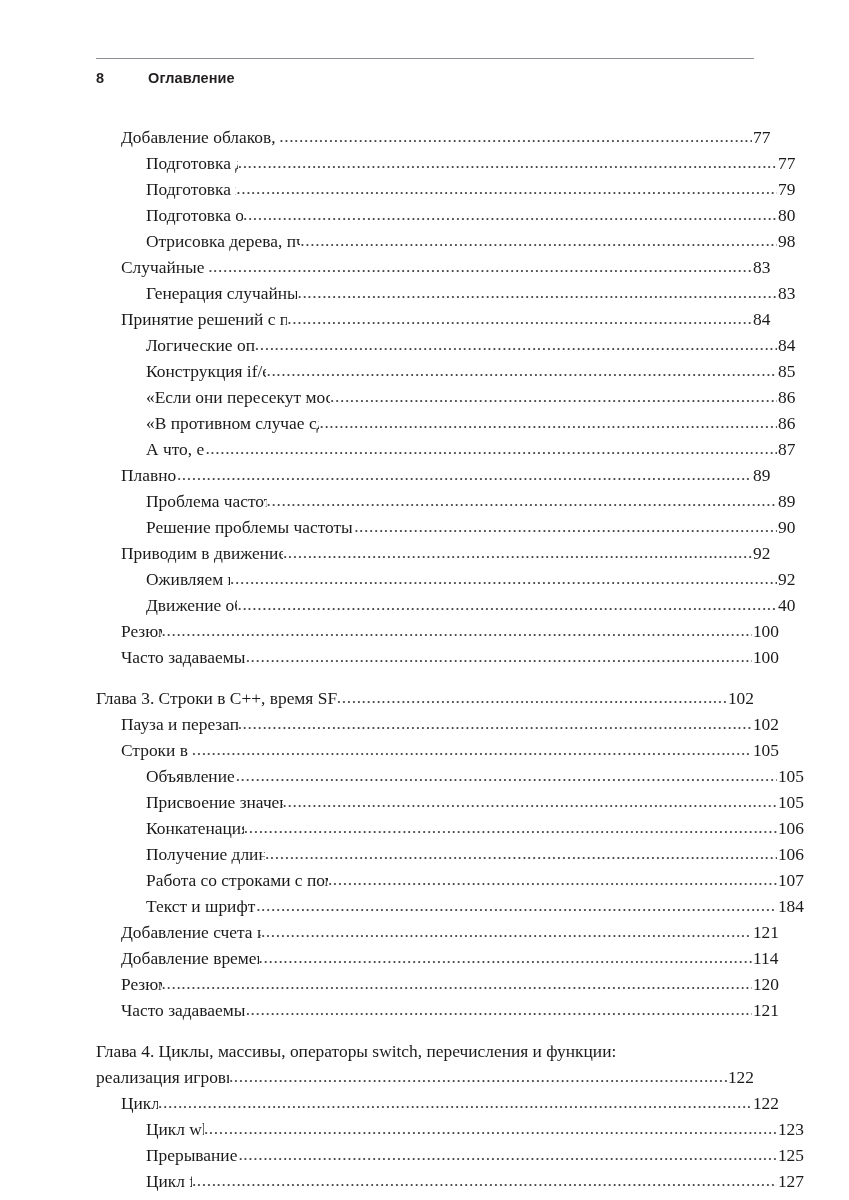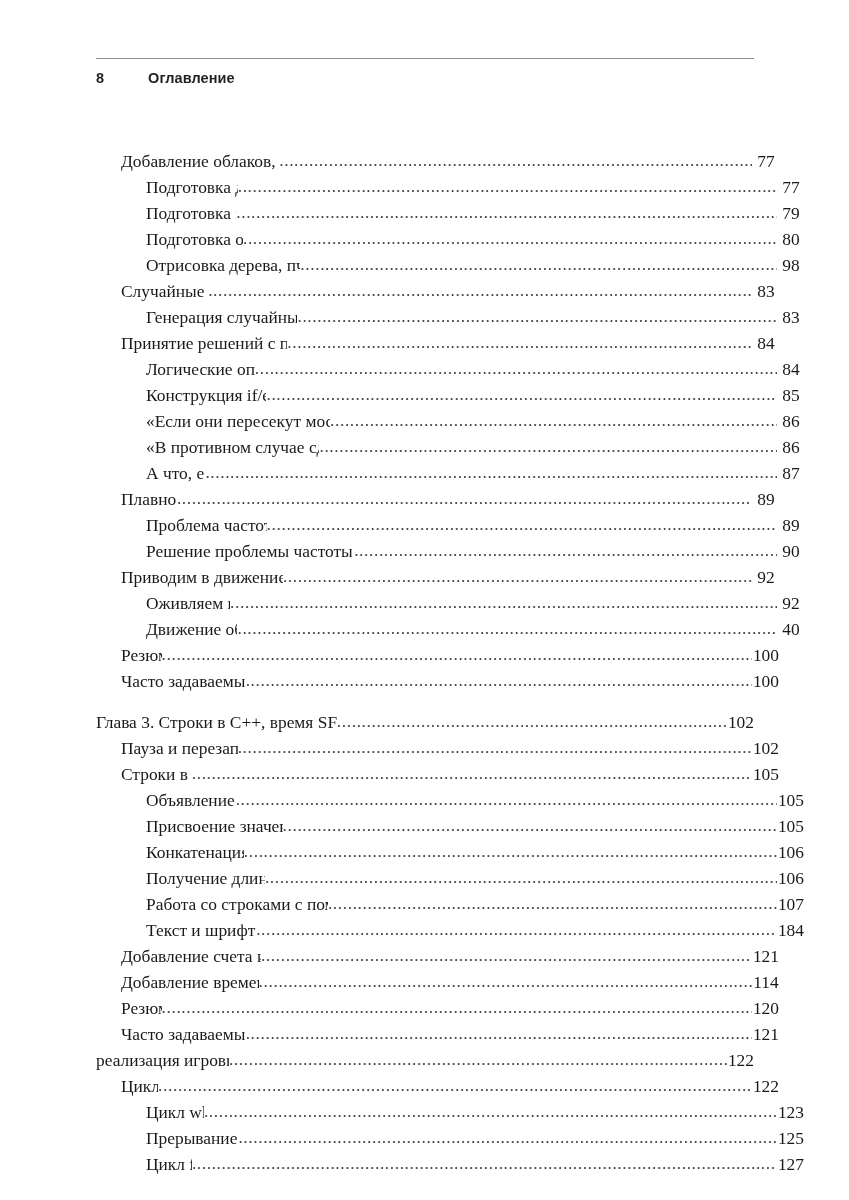--- a/index.html
+++ b/index.html
@@ -98,24 +98,23 @@
     color: #444;
     position: relative;
     top: -1px;
   }
   .entry .leader::after {
     content: "....................................................................................................................................................................";
   }
 
   .entry .pageno {
     flex: 0 0 auto;
-    text-align: center;
+    text-align: left;
     min-width: 26px;
     padding-left: 1px;
-    margin-top: 24px;
   }
 
   
   .entry.gap-before { margin-top: 15px; }
 
   
   .entry.cont { padding-left: 0px; }
 </style>
 </head>
 <body>
@@ -294,20 +293,23 @@
       <div class="entry lvl-1">
         <span class="label">Резюме</span>
         <span class="leader"></span>
         <span class="pageno">120</span>
       </div>
       <div class="entry lvl-1">
         <span class="label">Часто задаваемые вопросы</span>
         <span class="leader"></span>
         <span class="pageno">121</span>
       </div>
+      <div class="entry lvl-chapter gap-before no-leader">
+        <span class="label"><span class="chapnum">Глава 4.</span><span> Циклы, массивы, операторы switch, перечисления и функции:</span></span>
+      </div>
       <div class="entry lvl-chapter cont">
         <span class="label">реализация игровых механик</span>
         <span class="leader"></span>
         <span class="pageno">122</span>
       </div>
       <div class="entry lvl-1">
         <span class="label">Циклы</span>
         <span class="leader"></span>
         <span class="pageno">122</span>
       </div>

